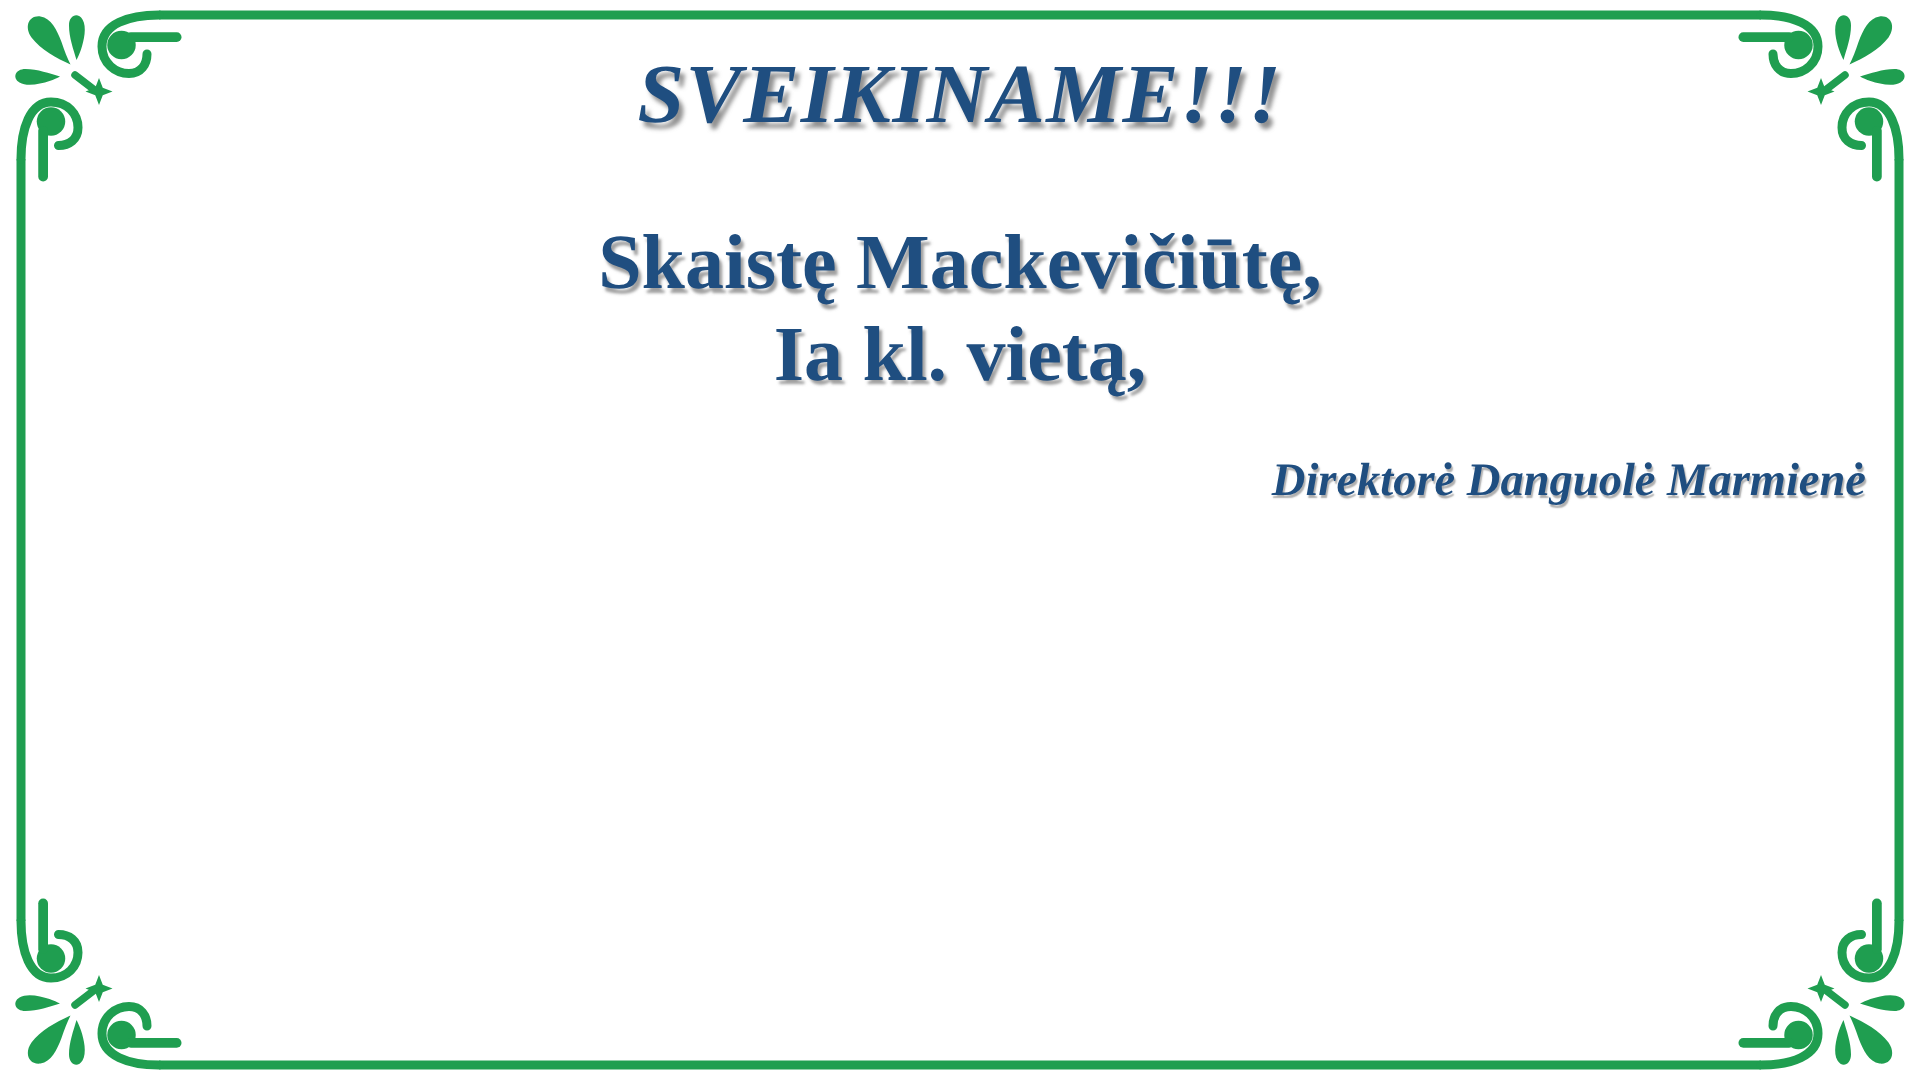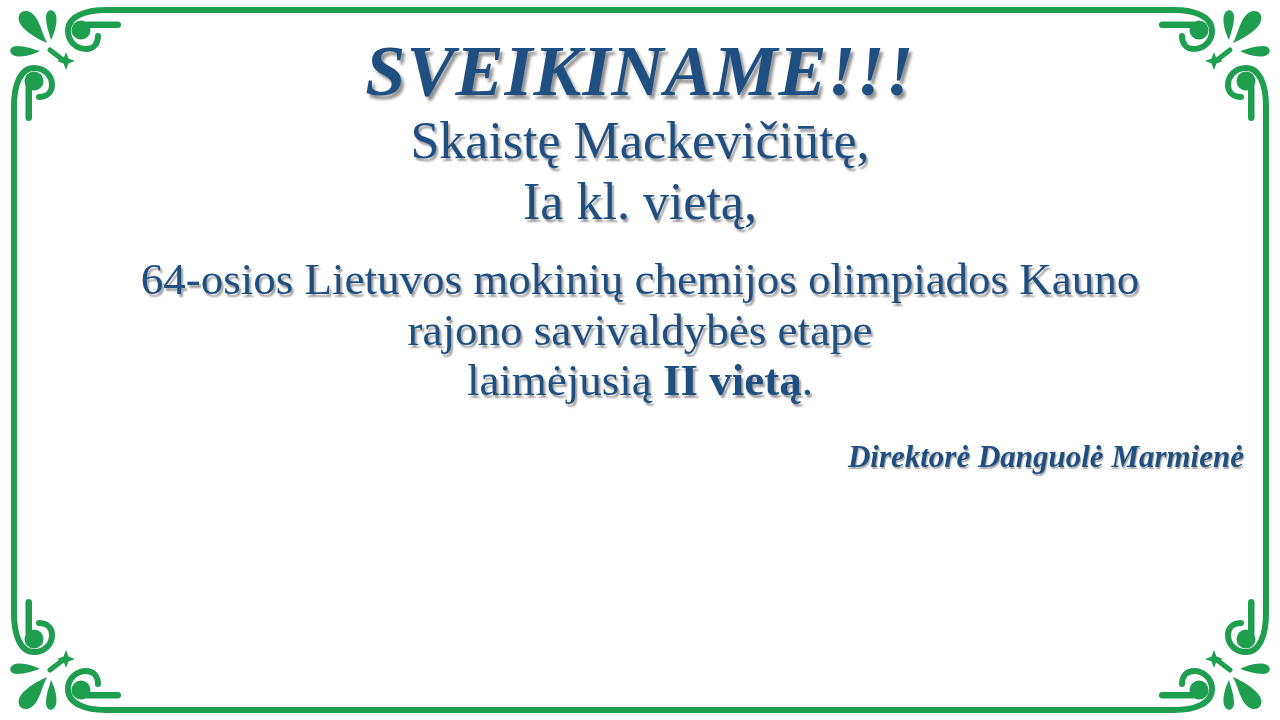--- a/index.html
+++ b/index.html
@@ -19,27 +19,27 @@
   .frame-stroke .stem{stroke-width:5;}
   .frame-fill{fill:var(--frame-green);stroke:none;}
 
   .content{
     position:absolute;inset:0;
     display:flex;flex-direction:column;align-items:center;
     text-align:center;color:var(--text-blue);
   }
   .title{
     margin:34px 0 0 0;
-    font-size:72px;line-height:1.05;
+    font-size:56px;line-height:1.05;
     font-weight:bold;font-style:italic;
     letter-spacing:1px;
     text-shadow:3px 4px 3px rgba(110,110,110,.75);
   }
   .body-shadow{text-shadow:2px 3px 2px rgba(120,120,120,.7);}
-  .recipient{font-size:52px;font-weight:normal;line-height:1.18;}
+  .recipient{margin-top:52px;font-size:52px;font-weight:bold;line-height:1.18;}
   .recipient div{display:block;}
   .achievement{margin-top:22px;font-size:45px;line-height:1.12;font-weight:normal;}
   .achievement .hl{font-weight:bold;}
   .gratitude{margin-top:30px;font-size:45px;line-height:1.14;font-weight:normal;}
   .signature{
     margin-top:34px;align-self:flex-end;
     padding-right:36px;
     font-size:31px;font-weight:bold;font-style:italic;
     text-shadow:1px 2px 1px rgba(120,120,120,.6);
   }
@@ -89,23 +89,18 @@
   </svg>
 
   <div class="content">
     <h1 class="title">SVEIKINAME!!!</h1>
 
     <div class="recipient body-shadow">
       <div>Skaistę Mackevičiūtę,</div>
       <div>Ia kl. vietą,</div>
     </div>
 
-    <div class="achievement body-shadow">
-      <div>64-osios Lietuvos mokinių chemijos olimpiados Kauno</div>
-      <div>rajono savivaldybės etape</div>
-      <div><span>laimėjusią </span><span class="hl">II vietą</span><span>.</span></div>
-    </div>
 
 
     <div class="signature">Direktorė Danguolė Marmienė</div>
   </div>
 
 </div>
 
 </body></html>

